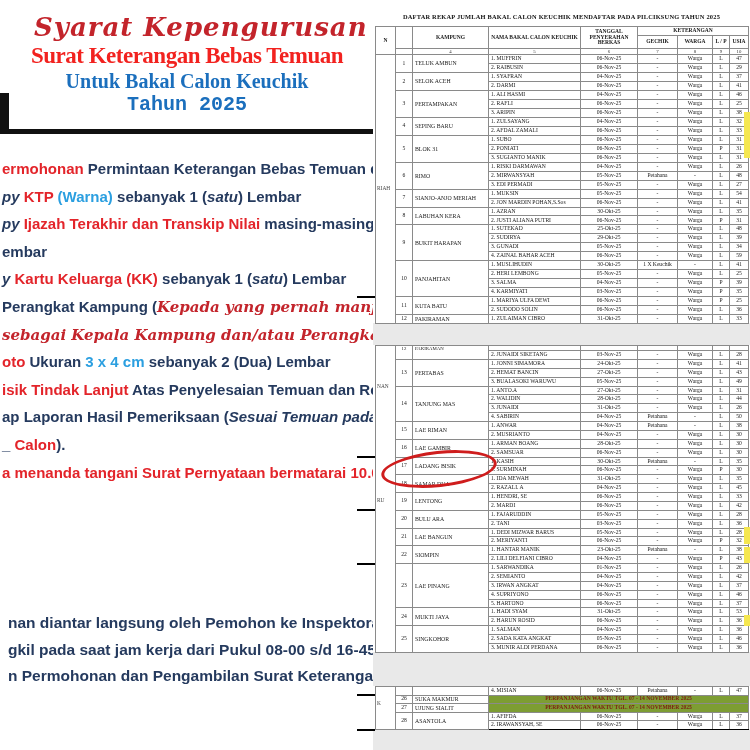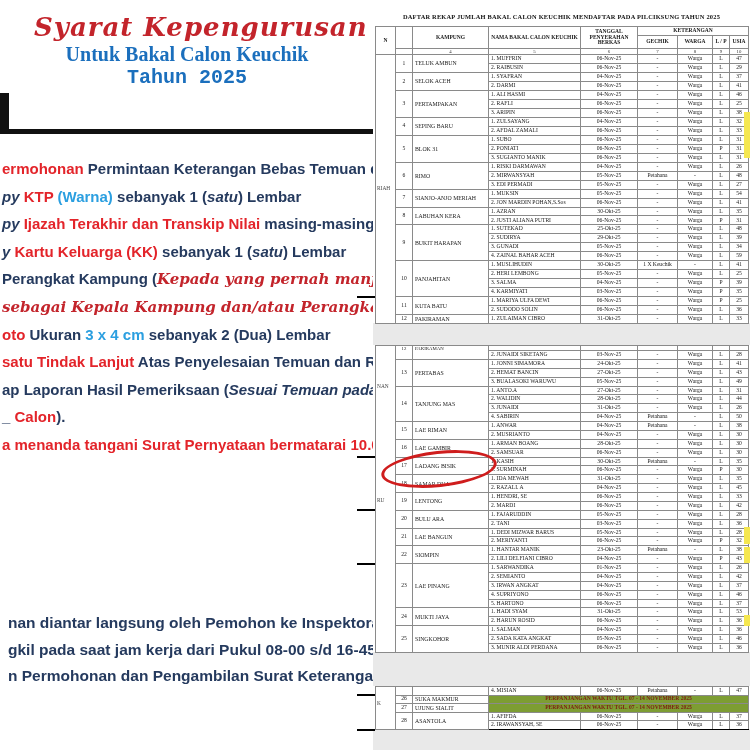--- a/index.html
+++ b/index.html
@@ -65,33 +65,35 @@
               border:3px solid #cf1d1d;border-radius:50%;transform:rotate(-6deg);}
   .ext{position:absolute;height:2px;background:#000;width:18px;left:-16px;}
 </style>
 </head>
 <body>
 
 <div class="stage">
 
   <div class="left-doc">
     <div class="t1">Syarat Kepengurusan</div>
+    <div class="t2">Surat Keterangan Bebas Temuan</div>
     <div class="t3">Untuk Bakal Calon Keuchik</div>
     <div class="t4">Tahun 2025</div>
     <div class="doc-bar"></div>
     <div class="doc-hr"></div>
     <div class="doc-body" id="doc-body">
         <div class="line"><span class="r">ermohonan</span><span class="d"> Permintaan Keterangan Bebas Temuan d</span></div>
         <div class="line"><span class="i">py </span><span class="r">KTP </span><span class="b">(Warna)</span><span class="d"> sebanyak 1 (</span><span class="i">satu</span><span class="d">) Lembar</span></div>
         <div class="line"><span class="i">py </span><span class="r">Ijazah Terakhir dan Transkip Nilai</span><span class="d"> masing-masing s</span></div>
+        <div class="line"><span class="d">embar</span></div>
         <div class="line"><span class="i">y </span><span class="r">Kartu Keluarga (KK)</span><span class="d"> sebanyak 1 (</span><span class="i">satu</span><span class="d">) Lembar</span></div>
         <div class="line"><span class="d"> Perangkat Kampung (</span><span class="s">Kepada yang pernah manjaba</span></div>
         <div class="line"><span class="s">sebagai Kepala Kampung dan/atau Perangkat lainnya</span></div>
         <div class="line"><span class="r">oto</span><span class="d"> Ukuran </span><span class="b">3 x 4 cm</span><span class="d"> sebanyak  2 (Dua) Lembar</span></div>
-        <div class="line"><span class="r">satu Tindak Lanjut</span><span class="d"> Atas Penyelesaian Temuan dan Re</span></div>
+        <div class="line"><span class="r">isik Tindak Lanjut</span><span class="d"> Atas Penyelesaian Temuan dan Re</span></div>
         <div class="line"><span class="d">ap Laporan Hasil Pemeriksaan (</span><span class="i">Sesuai Temuan pada L</span></div>
         <div class="line"><span class="d">_ </span><span class="r">Calon</span><span class="d">).</span></div>
         <div class="line"><span class="r">a menanda tangani Surat Pernyataan bermatarai 10.000</span></div>
       </div>
     <div class="doc-footer" id="doc-footer">
         <div class="line"><span class="d">nan  diantar  langsung  oleh  Pemohon  ke  Inspektorat</span></div>
         <div class="line"><span class="d">gkil pada saat jam kerja dari Pukul 08-00 s/d 16-45 Wib.</span></div>
         <div class="line"><span class="d">n Permohonan dan Pengambilan Surat Keterangan Beb</span></div>
       </div>
   </div>

